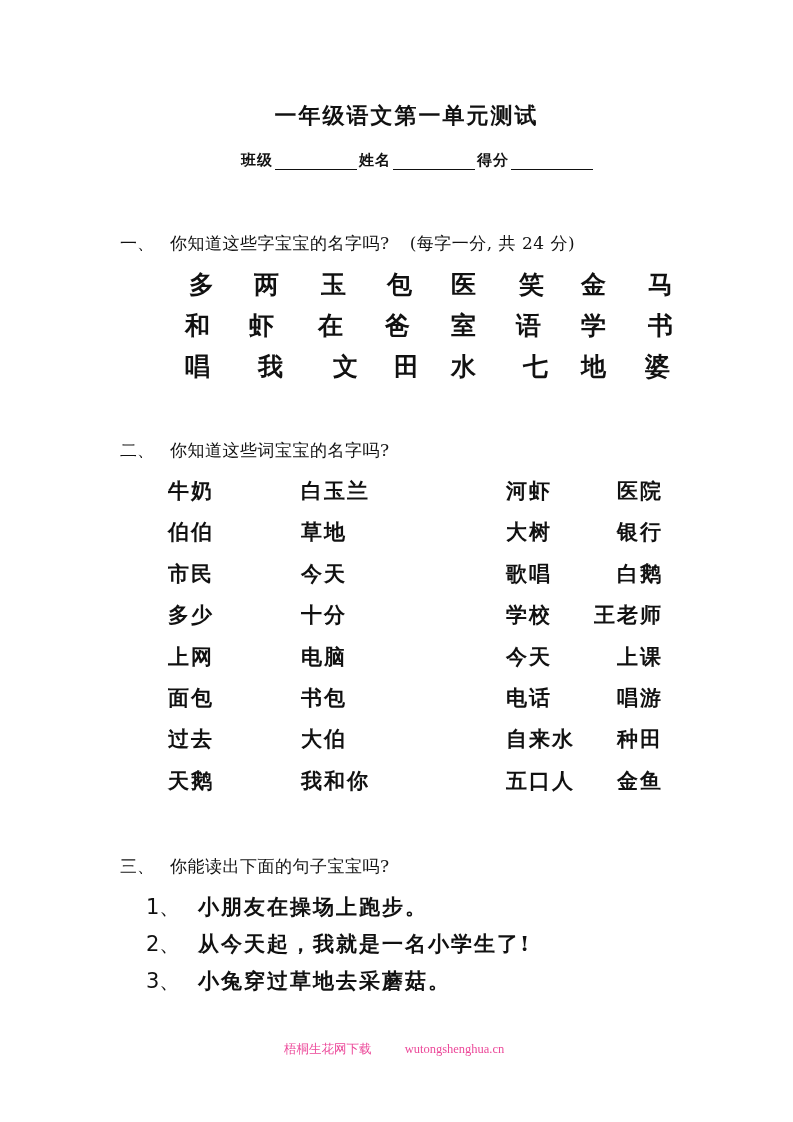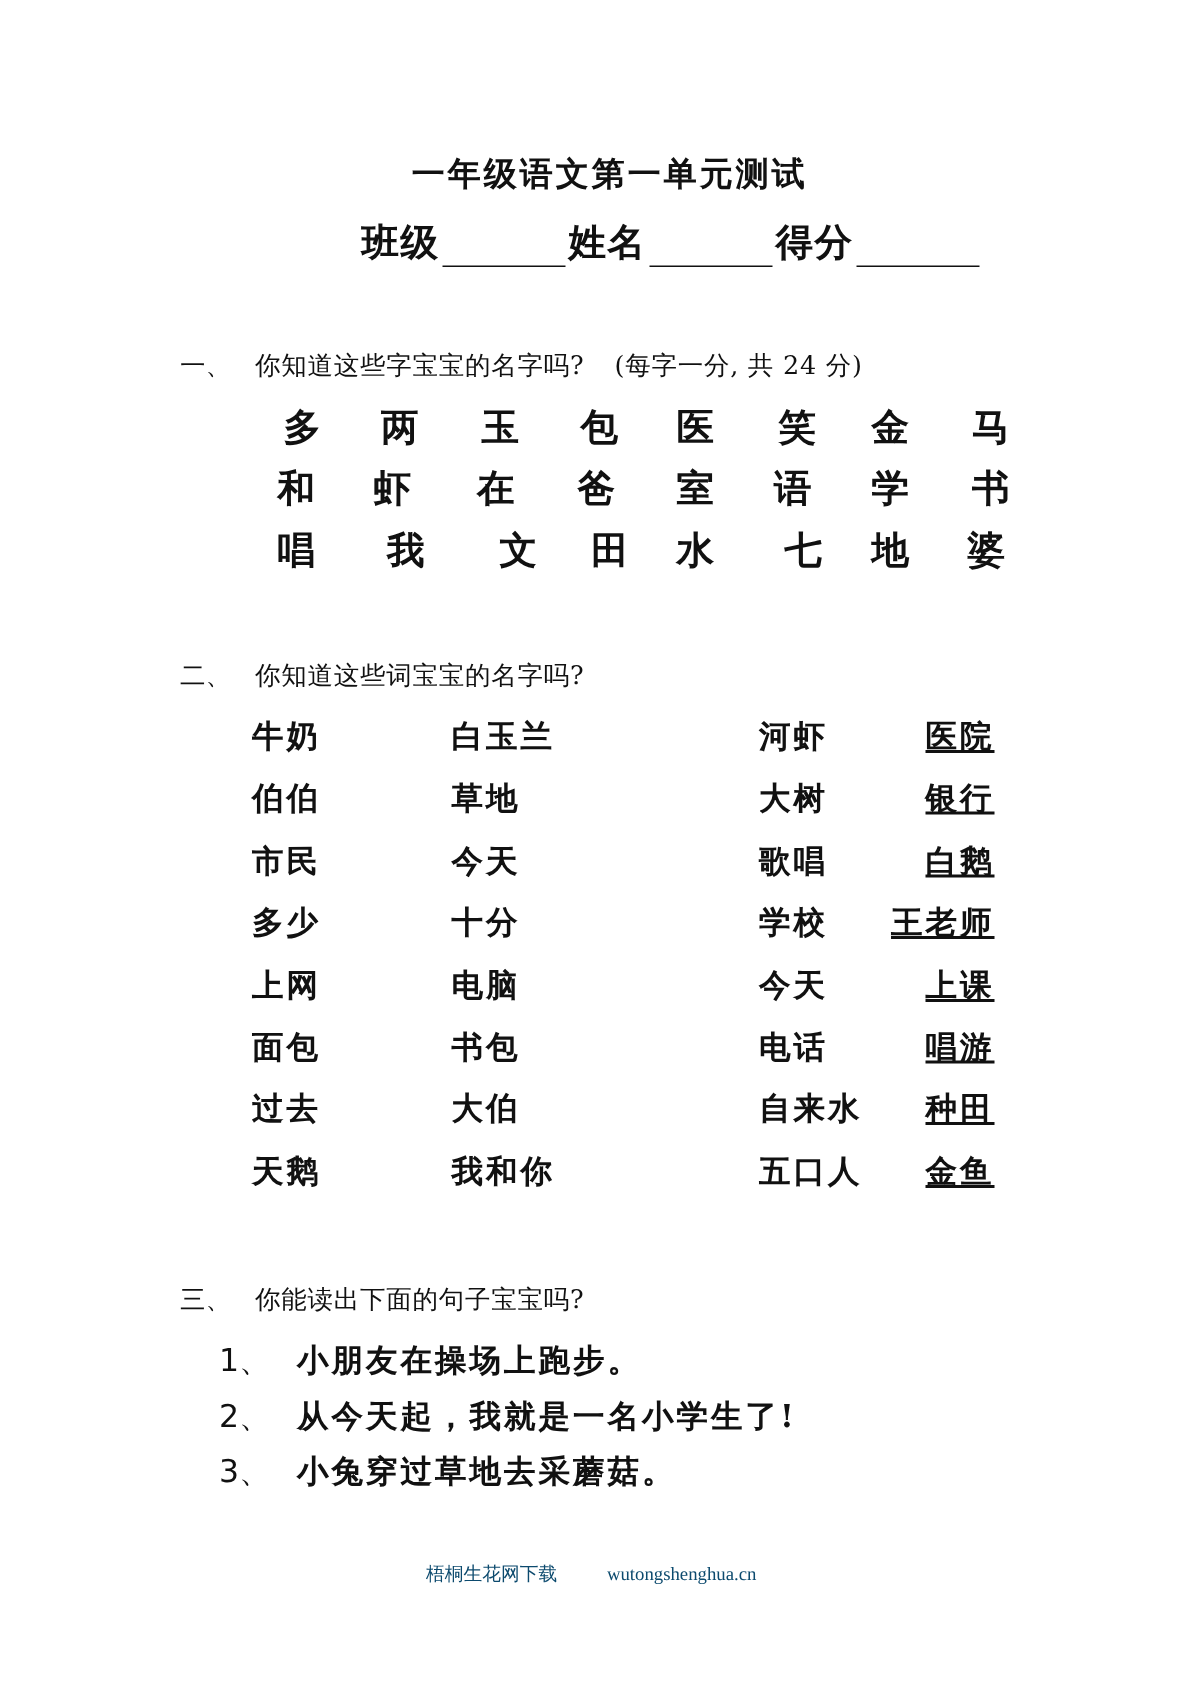--- a/index.html
+++ b/index.html
@@ -30,21 +30,21 @@
       font-size: 22px;
       font-weight: bold;
       letter-spacing: 2px;
       padding-left: 20px;
       box-sizing: border-box;
     }
     .info-line {
       position: absolute;
       top: 145px;
       left: 241px;
-      font-size: 25px;
+      font-size: 15px;
       font-weight: bold;
       display: flex;
       align-items: flex-end;
       white-space: nowrap;
     }
     .info-label { letter-spacing: 1px; }
     .blank {
       display: inline-block;
       width: 82px;
       border-bottom: 1.2px solid #111;
@@ -95,21 +95,21 @@
     }
     .word {
       position: absolute;
       top: 0;
       letter-spacing: 2px;
       white-space: nowrap;
     }
     .w0 { left: 0; }
     .w1 { left: 133px; }
     .w2 { left: 290px; margin-left: 48px; }
-    .w3 { right: 0; text-align: left; letter-spacing: 2px; text-decoration: underline; }
+    .w3 { right: 0; text-align: left; letter-spacing: 2px; }
 
     .sentences {
       position: absolute;
       left: 146px;
       top: 893px;
     }
     .sentence {
       height: 37px;
       font-size: 21px;
       font-weight: bold;
@@ -121,21 +121,21 @@
       font-weight: normal;
       font-family: "DejaVu Sans", "Liberation Sans", sans-serif;
     }
     .sentence-text { letter-spacing: 2px; }
 
     .footer {
       position: absolute;
       top: 1041px;
       left: 284px;
       font-size: 12.5px;
-      color: #0c4a6e;
+      color: #ec4899;
       white-space: nowrap;
       font-family: "Liberation Serif", "DejaVu Serif", serif;
     }
     .footer-url { margin-left: 30px; }
   </style>
 </head>
 <body>
 
 <div class="page">
 

